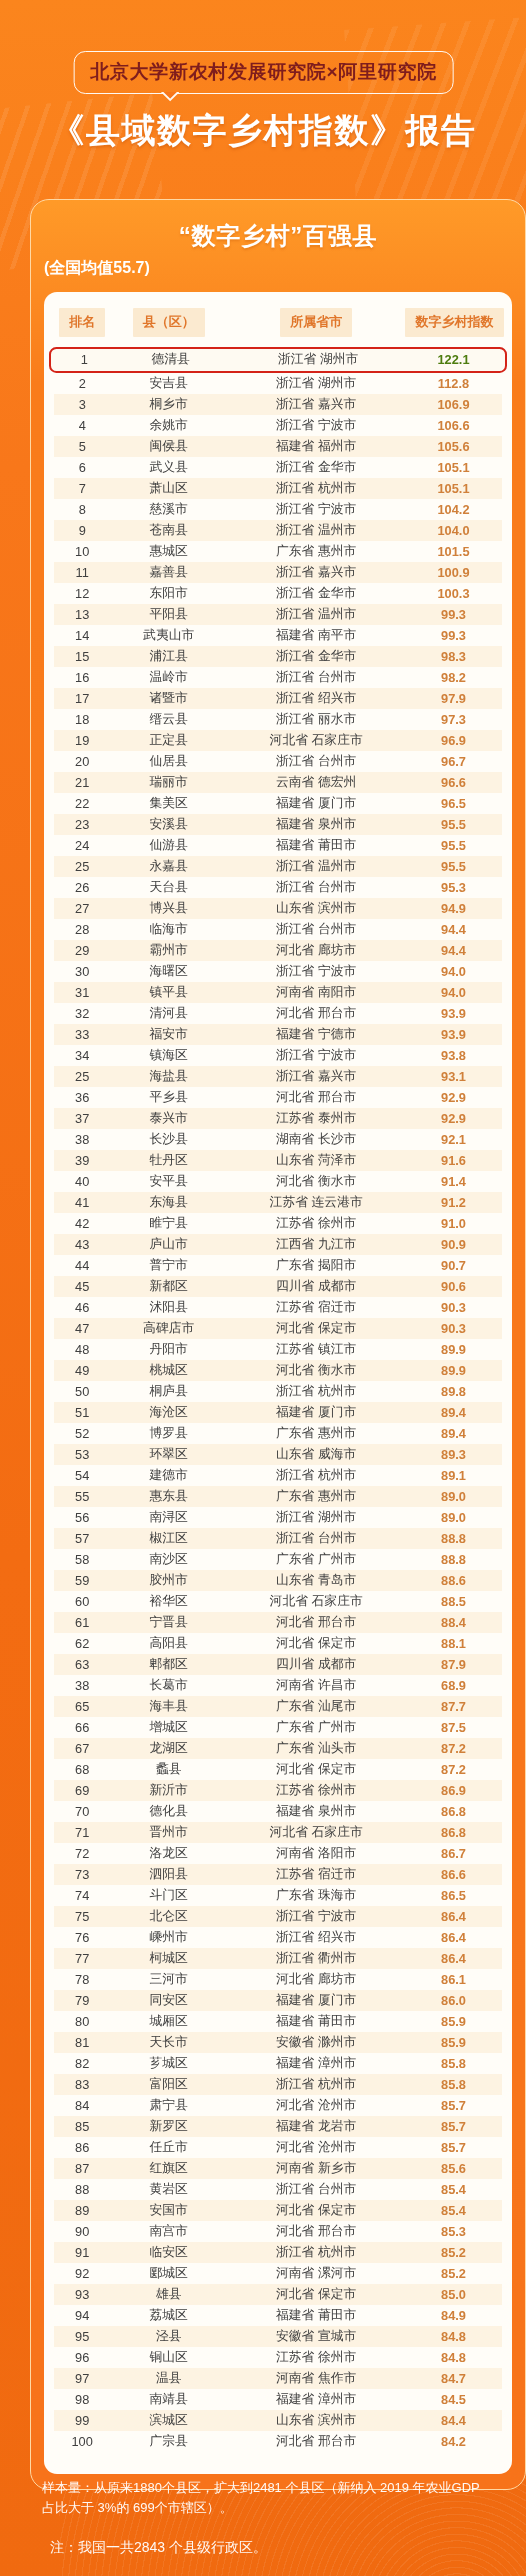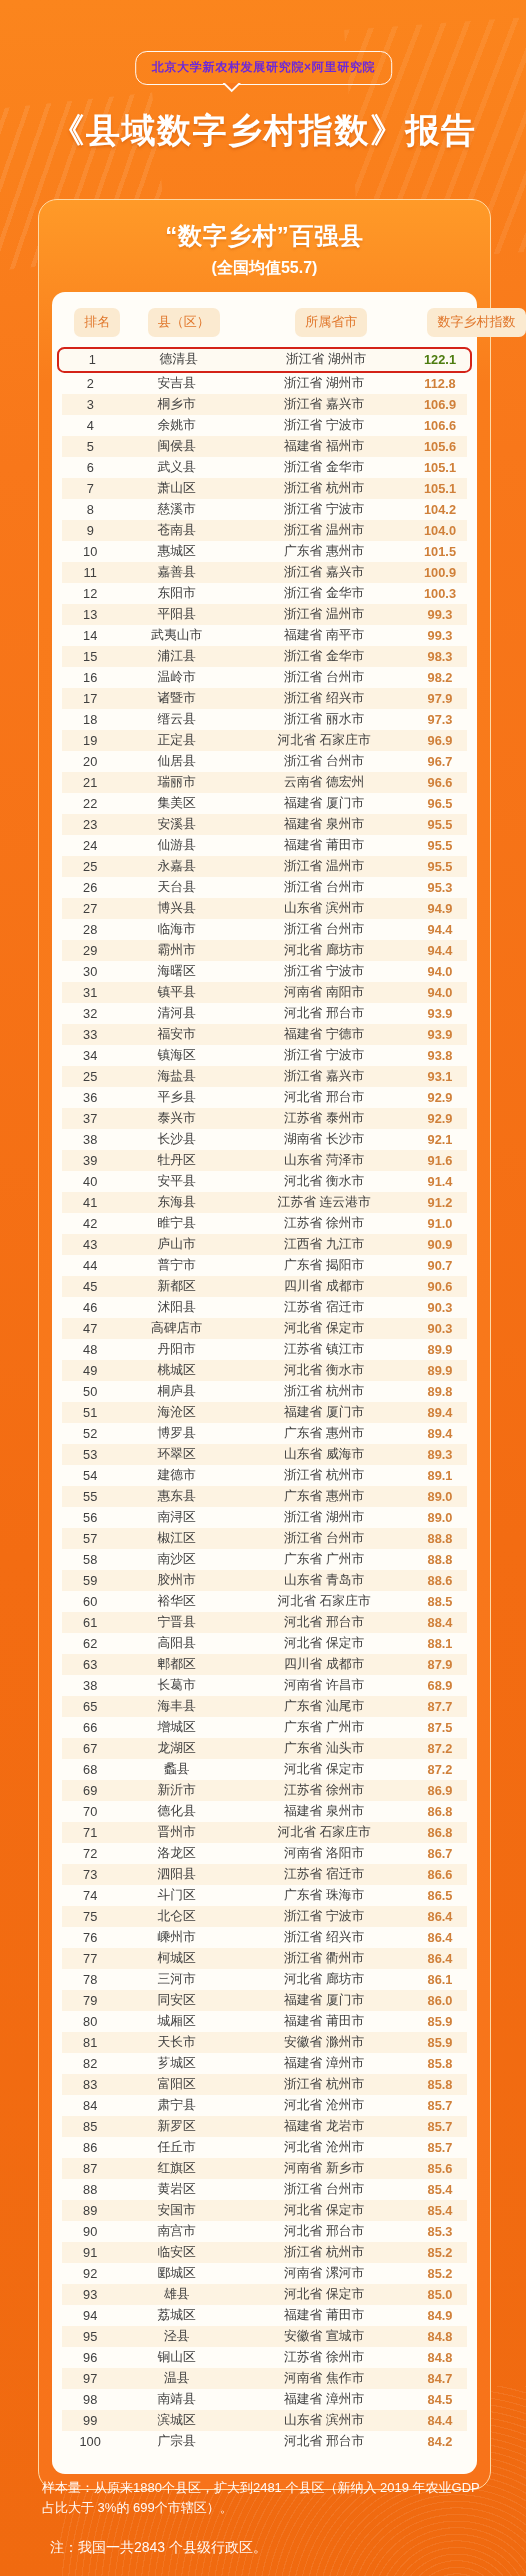--- a/index.html
+++ b/index.html
@@ -24,54 +24,54 @@
     right:0;bottom:0;width:468px;height:190px;opacity:.22;
     background:repeating-radial-gradient(circle at 85% 120%,rgba(255,255,255,.35) 0 1.1px,transparent 1.1px 6.6px);
   }
 
   
   .badge{
     position:absolute;left:50%;top:51px;transform:translateX(-50%);
     border:1.8px solid rgba(255,255,255,.95);border-radius:11.7px;
     padding:7.3px 16px;white-space:nowrap;
   }
-  .badge-text{color:#6d28d9;font-size:12px;font-weight:bold;letter-spacing:0.7px;}
+  .badge-text{color:#7f1d1d;font-size:19px;font-weight:bold;letter-spacing:0.7px;}
   .badge-tail{position:absolute;left:86px;bottom:-9.5px;width:19px;height:10.2px;overflow:hidden;}
   .badge-tail svg{display:block;}
 
   .main-title{
     position:absolute;left:0;top:108px;width:100%;text-align:center;
     color:#fff;font-size:34px;font-weight:bold;letter-spacing:1.5px;
     text-shadow:0 2.2px 2.9px rgba(180,70,0,.35);
   }
 
   
   .card{
-    position:absolute;left:38px;top:199px;width:453px;box-sizing:border-box;
+    position:absolute;left:30px;top:199px;width:496px;box-sizing:border-box;
     border:1.5px solid #ffd9a4;border-radius:19px;
     background:linear-gradient(180deg,#ff9a28 0%,#f97c1b 8%,#f7731a 100%);
     padding:14.6px 13px 14.6px 13px;
   }
   .card-title{
     text-align:center;color:#fff;font-size:24px;font-weight:bold;
     margin-top:5.9px;letter-spacing:0.7px;text-shadow:0 1.5px 2.2px rgba(190,80,0,.3);
   }
   .card-subtitle{
-    text-align:center;color:#fff;font-size:16px;font-weight:bold;margin-top:5.9px;margin-bottom:13px;
+    text-align:left;color:#fff;font-size:16px;font-weight:bold;margin-top:5.9px;margin-bottom:13px;
   }
 
   
   .panel{
     background:#fffdf8;border-radius:13px;padding:16px 10.2px 22px 10.2px;
   }
   .thead{display:grid;grid-template-columns:56px 117px 178px 1fr;margin-bottom:10.2px;}
   .th{display:flex;justify-content:center;}
   .pill{
-    background:#fbead0;color:#e0762a;font-weight:normal;font-size:13px;
-    border-radius:7px;padding:5.1px 10.2px;white-space:nowrap;margin-left:14px;
+    background:#fbead0;color:#e0762a;font-weight:bold;font-size:13px;
+    border-radius:1px;padding:5.1px 10.2px;white-space:nowrap;
   }
   .rows{}
   .row{
     display:grid;grid-template-columns:56px 117px 178px 1fr;align-items:center;
     height:21px;font-size:12.8px;color:#404040;
   }
   .row.odd{background:#fdf3e2;}
   .row .c{text-align:center;}
   .row .idx{color:#d0803a;font-weight:bold;}
   .row.highlight{

